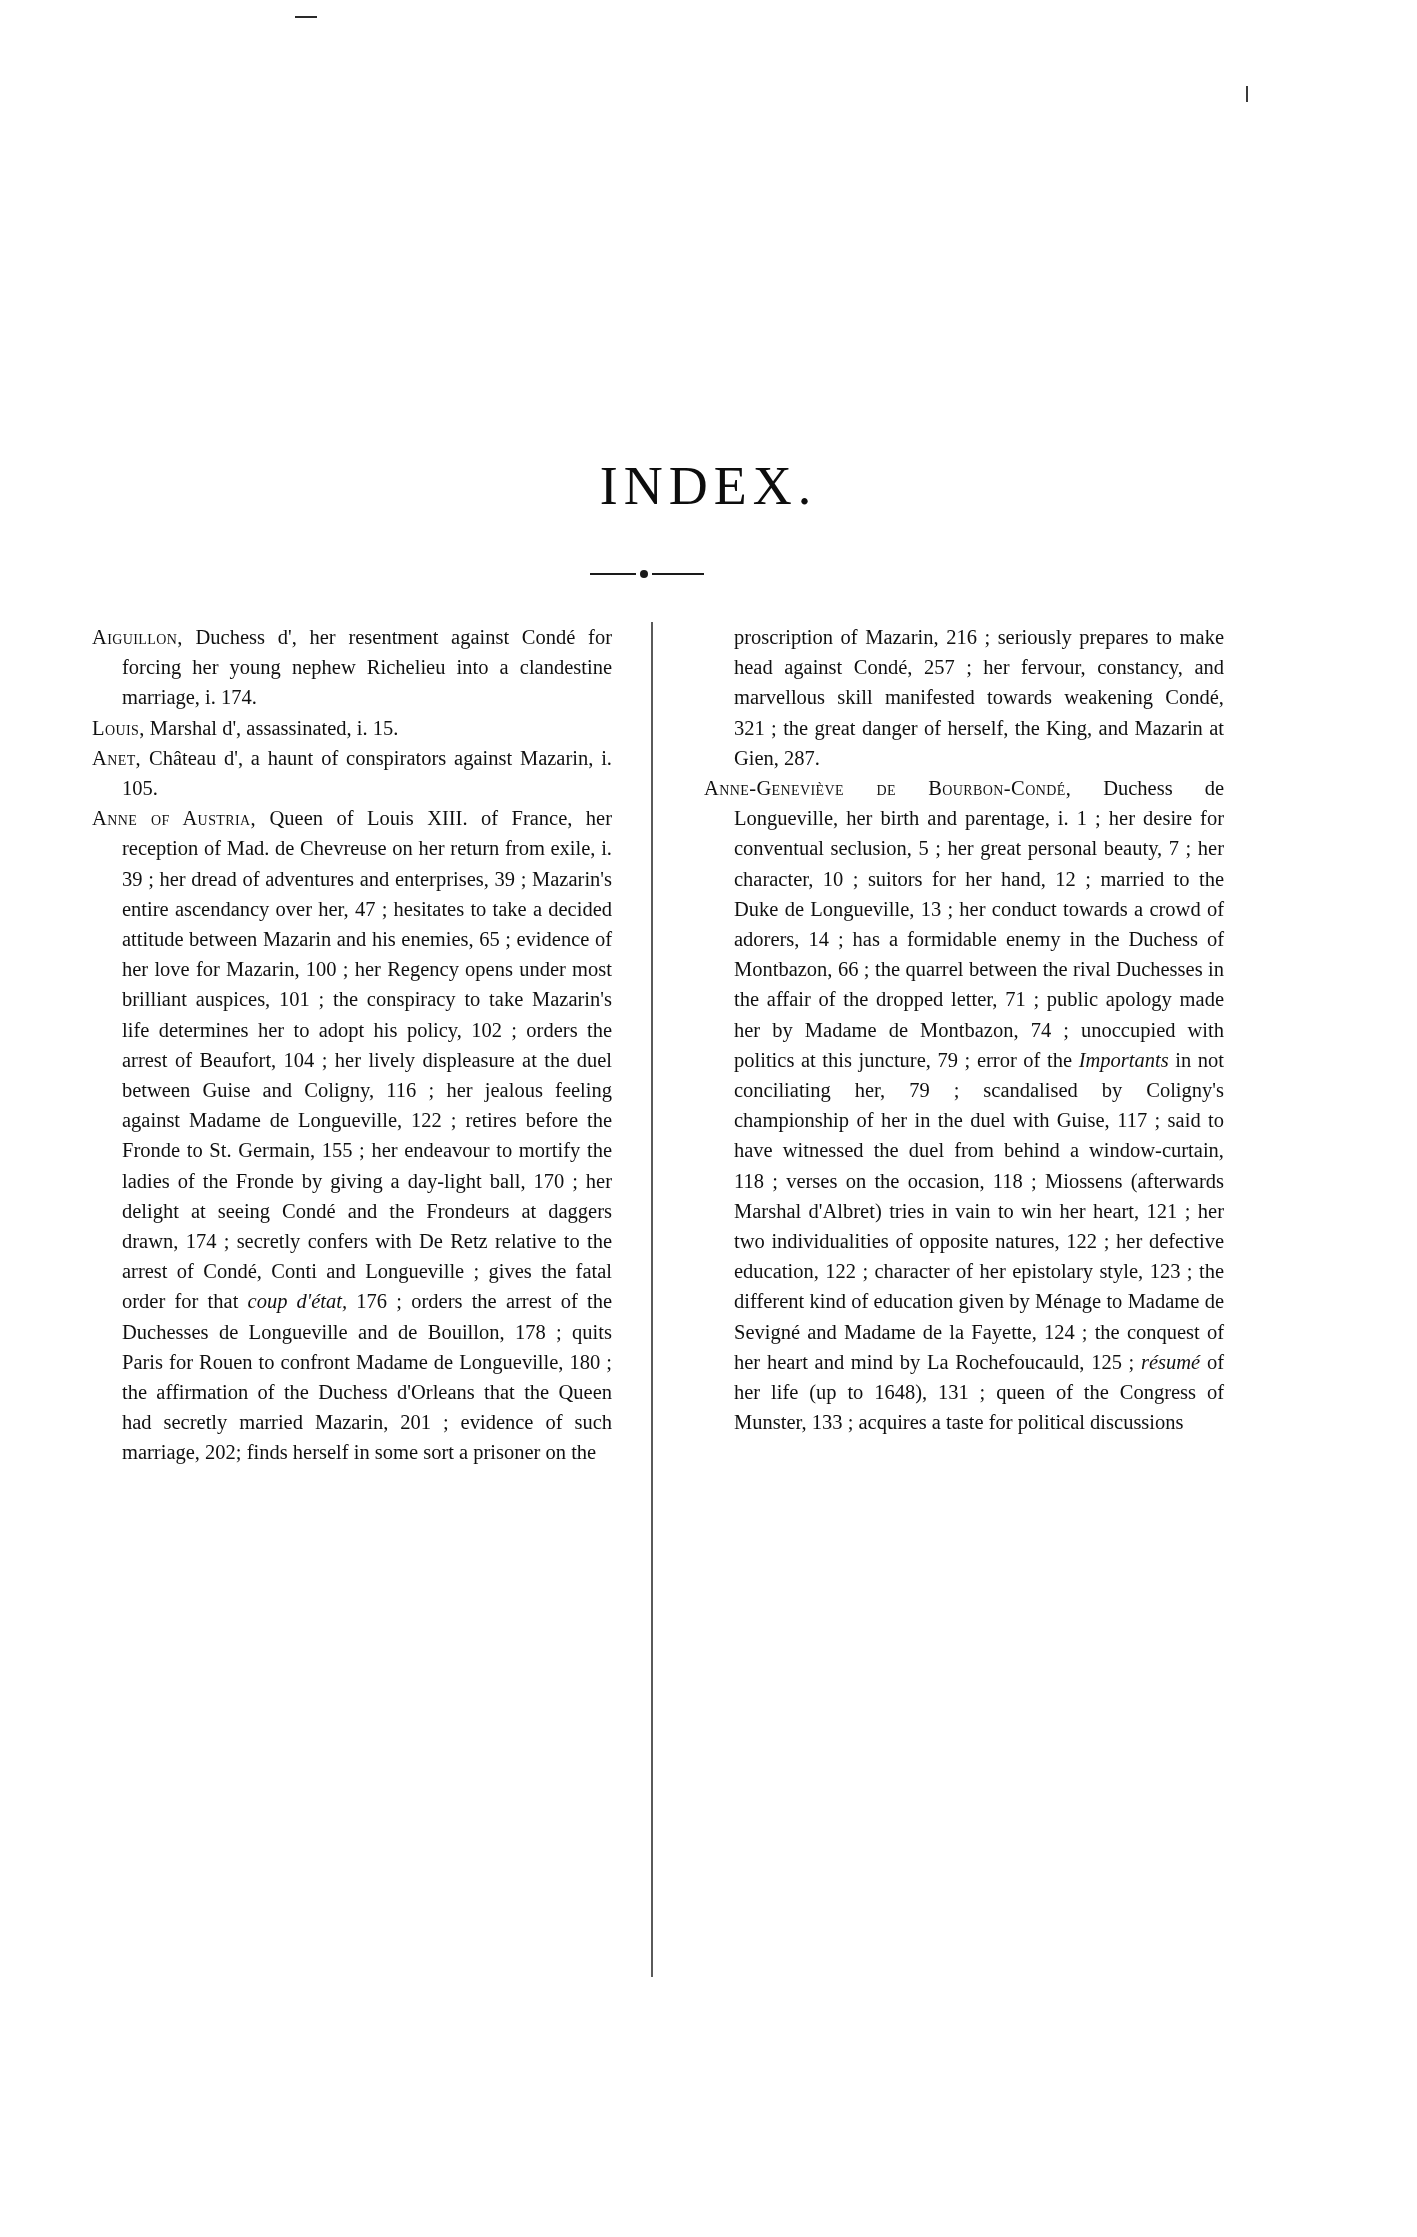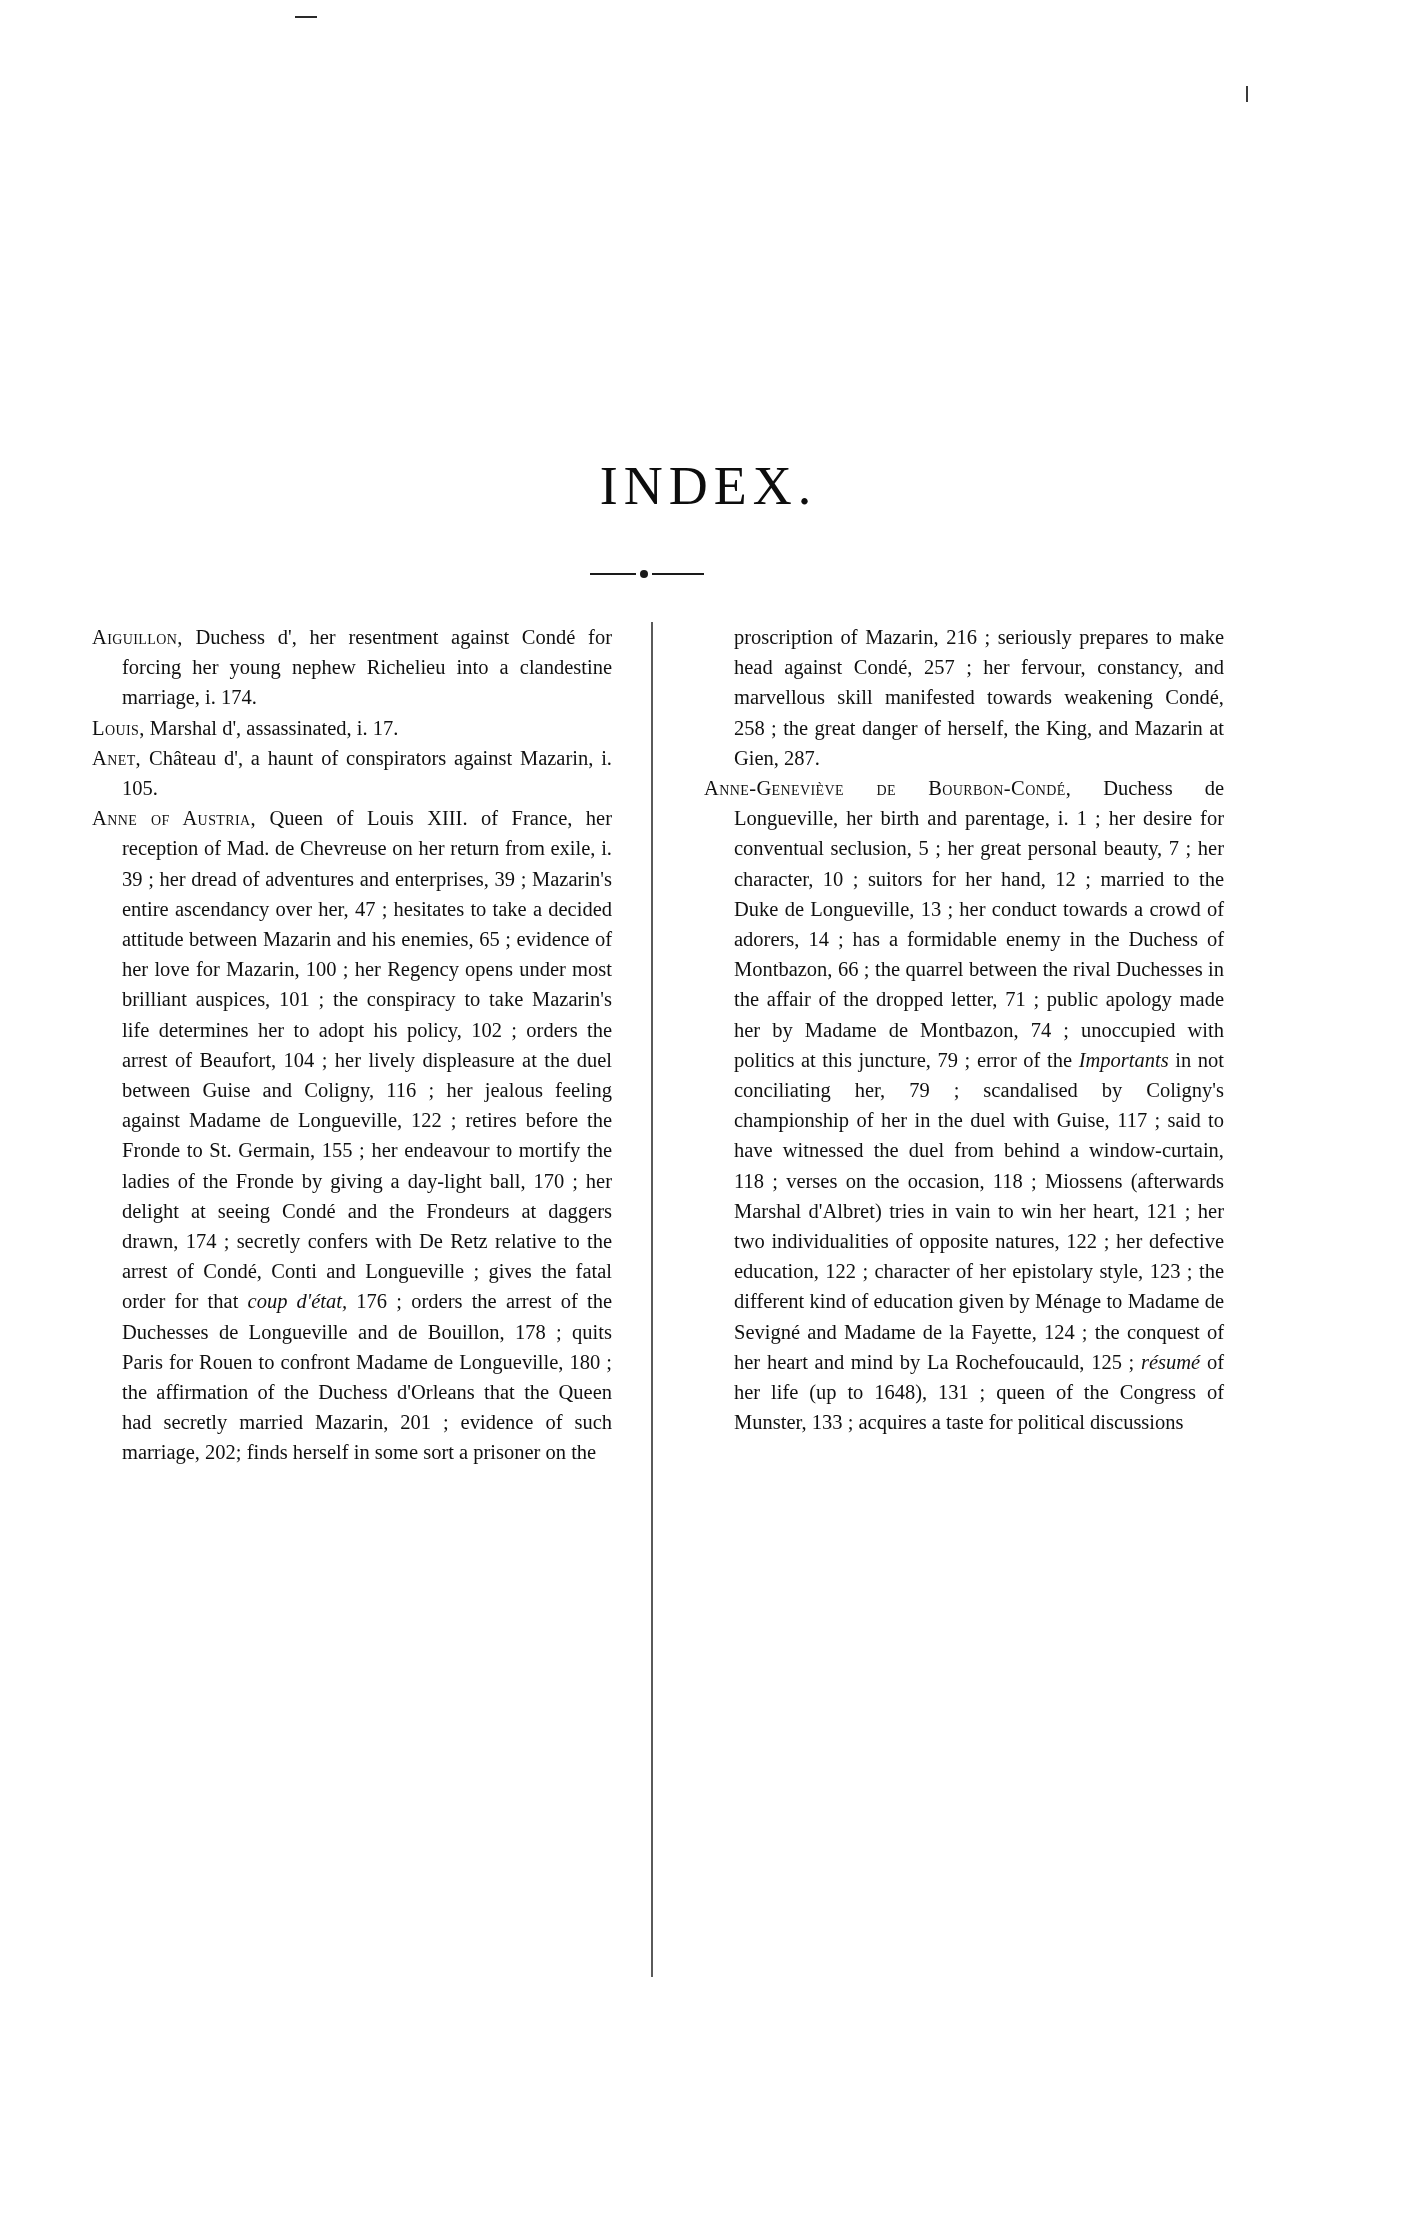--- a/index.html
+++ b/index.html
@@ -148,31 +148,31 @@
   </div>
 
   <div class="columns">
 
     <div class="divider"></div>
 
     <div class="col col-left">
 
       <p class="entry"><span class="sc">Aiguillon,</span><span> Duchess d', her resentment against Condé for forcing her young nephew Richelieu into a clandestine marriage, i. 174.</span></p>
 
-      <p class="entry"><span class="sc">Louis,</span><span> Marshal d', assassinated, i. 17.</span></p>
+      <p class="entry"><span class="sc">Louis,</span><span> Marshal d', assassinated, i. 15.</span></p>
 
       <p class="entry"><span class="sc">Anet,</span><span> Château d', a haunt of conspirators against Mazarin, i. 105.</span></p>
 
       <p class="entry"><span class="sc">Anne of Austria,</span><span> Queen of Louis XIII. of France, her reception of Mad. de Chevreuse on her return from exile, i. 39 ; her dread of adventures and enterprises, 39 ; Mazarin's entire ascendancy over her, 47 ; hesitates to take a decided attitude between Mazarin and his enemies, 65 ; evidence of her love for Mazarin, 100 ; her Regency opens under most brilliant auspices, 101 ; the conspiracy to take Mazarin's life determines her to adopt his policy, 102 ; orders the arrest of Beaufort, 104 ; her lively displeasure at the duel between Guise and Coligny, 116 ; her jealous feeling against Madame de Longueville, 122 ; retires before the Fronde to St. Germain, 155 ; her endeavour to mortify the ladies of the Fronde by giving a day-light ball, 170 ; her delight at seeing Condé and the Frondeurs at daggers drawn, 174 ; secretly confers with De Retz relative to the arrest of Condé, Conti and Longueville ; gives the fatal order for that </span><span class="it">coup d'état,</span><span> 176 ; orders the arrest of the Duchesses de Longueville and de Bouillon, 178 ; quits Paris for Rouen to confront Madame de Longueville, 180 ; the affirmation of the Duchess d'Orleans that the Queen had secretly married Mazarin, 201 ; evidence of such marriage, 202; finds herself in some sort a prisoner on the</span></p>
 
     </div>
 
     <div class="col col-right">
 
-      <p class="cont"><span>proscription of Mazarin, 216 ; seriously prepares to make head against Condé, 257 ; her fervour, constancy, and marvellous skill manifested towards weakening Condé, 258 ; the great danger of herself, the King, and Mazarin at Gien, 287.</span></p>
+      <p class="cont"><span>proscription of Mazarin, 216 ; seriously prepares to make head against Condé, 257 ; her fervour, constancy, and marvellous skill manifested towards weakening Condé, 321 ; the great danger of herself, the King, and Mazarin at Gien, 287.</span></p>
 
       <p class="entry"><span class="sc">Anne-Geneviève de Bourbon-Condé,</span><span> Duchess de Longueville, her birth and parentage, i. 1 ; her desire for conventual seclusion, 5 ; her great personal beauty, 7 ; her character, 10 ; suitors for her hand, 12 ; married to the Duke de Longueville, 13 ; her conduct towards a crowd of adorers, 14 ; has a formidable enemy in the Duchess of Montbazon, 66 ; the quarrel between the rival Duchesses in the affair of the dropped letter, 71 ; public apology made her by Madame de Montbazon, 74 ; unoccupied with politics at this juncture, 79 ; error of the </span><span class="it">Importants</span><span> in not conciliating her, 79 ; scandalised by Coligny's championship of her in the duel with Guise, 117 ; said to have witnessed the duel from behind a window-curtain, 118 ; verses on the occasion, 118 ; Miossens (afterwards Marshal d'Albret) tries in vain to win her heart, 121 ; her two individualities of opposite natures, 122 ; her defective education, 122 ; character of her epistolary style, 123 ; the different kind of education given by Ménage to Madame de Sevigné and Madame de la Fayette, 124 ; the conquest of her heart and mind by La Rochefoucauld, 125 ; </span><span class="it">résumé</span><span> of her life (up to 1648), 131 ; queen of the Congress of Munster, 133 ; acquires a taste for political discussions</span></p>
 
     </div>
 
   </div>
 
 </div>
 
 </body></html>

